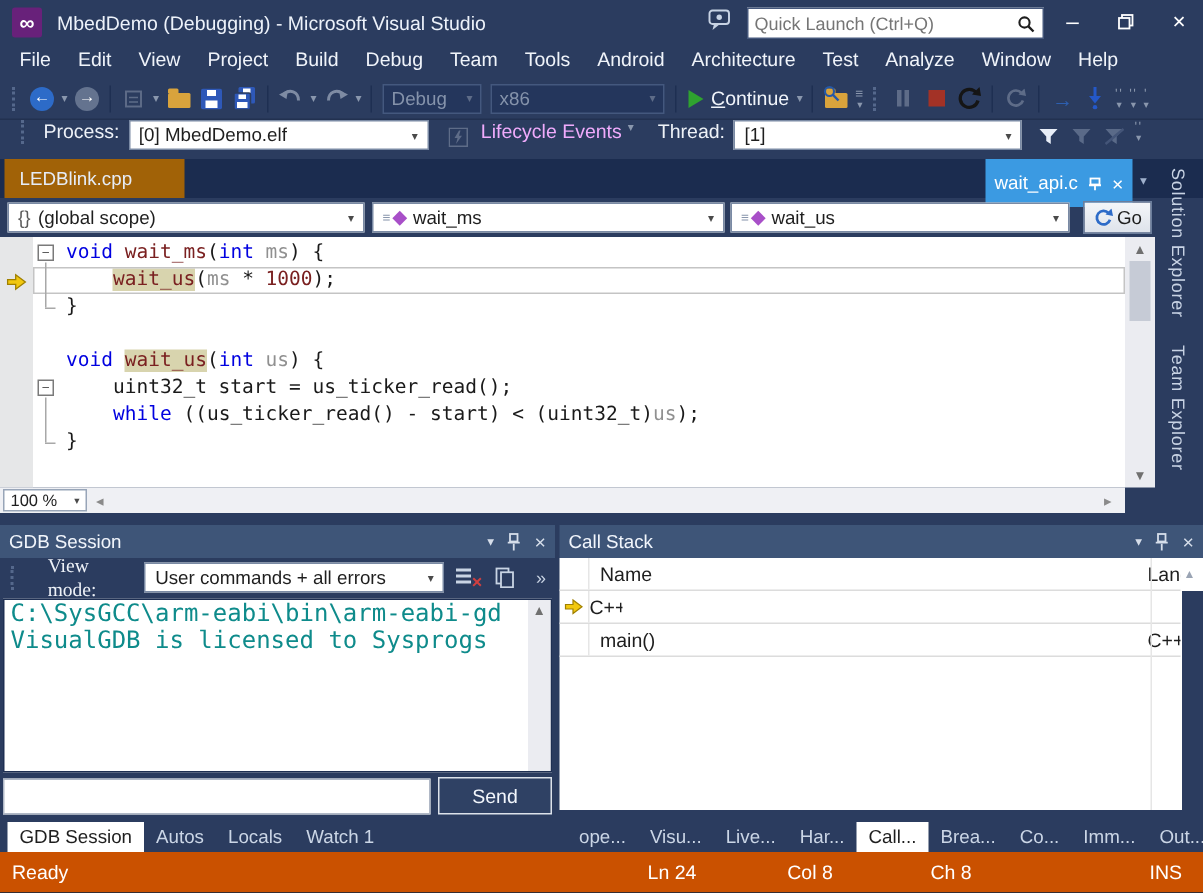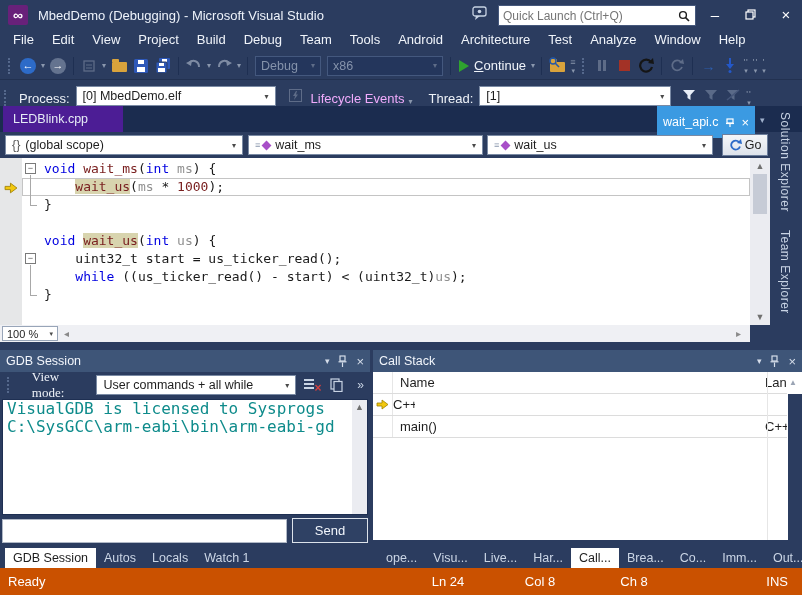--- a/index.html
+++ b/index.html
@@ -19,21 +19,21 @@
   #quicklaunch input{flex:1;border:none;outline:none;height:17px;font-size:12px;color:#7f1d1d;
                      font-family:"Liberation Sans",sans-serif;padding:0 4px;background:transparent;}
   .winbtn{position:absolute;top:0;height:28px;width:30px;display:flex;align-items:center;
           justify-content:center;color:#fff;font-size:15px;}
   
   #menubar{left:0;top:30px;width:802px;height:22px;display:flex;align-items:flex-start;padding-left:4px;}
   .menu-item{padding:2px 9px;color:#F0F4FA;}
   
   #toolbar1{left:0;top:52px;width:802px;height:28px;display:flex;align-items:center;padding-left:4px;
             border-bottom:1px solid #223150;}
-  #toolbar2{left:0;top:80px;width:802px;height:26px;display:flex;align-items:flex-end;padding-left:0;}
+  #toolbar2{left:0;top:80px;width:802px;height:26px;display:flex;align-items:flex-start;padding-left:10px;}
   .grip{width:5px;height:16px;border-left:2px dotted #55688C;margin:0 4px;}
   .tsep{width:1px;height:18px;background:#1E2F52;margin:0 4px;}
   .tbtn{width:20px;height:22px;display:flex;align-items:center;justify-content:center;margin:0 1px;}
   .caret{font-size:8px;color:#8A97AD;margin:0 2px;}
   .circle{width:16px;height:16px;border-radius:50%;display:flex;align-items:center;justify-content:center;
           font-size:11px;color:#fff;line-height:1;}
   .dark-combo{height:20px;background:#24365C;border:1px solid #44587E;color:#8593AB;
               display:flex;align-items:center;padding:0 5px;font-size:12.5px;margin:0 3px;}
   .dark-combo .dc-caret{margin-left:auto;color:#5E6C88;font-size:8px;}
   .play{width:0;height:0;border-left:10px solid #2FA32F;border-top:6px solid transparent;
@@ -48,21 +48,21 @@
   .folder{position:relative;width:15px;height:10px;background:#D9A33C;border-radius:1px;margin-top:3px;}
   .folder::before{content:"";position:absolute;left:0;top:-3px;width:7px;height:3px;background:#D9A33C;
                   border-radius:1px 1px 0 0;}
   .lbl{color:#EEF2F8;}
   .dim{color:#f0abfc;}
   .light-combo{height:20px;background:#fff;border:1px solid #7A8AA4;color:#1E1E1E;display:flex;
                align-items:center;padding:0 6px;font-size:12.5px;}
   .light-combo .lc-caret{margin-left:auto;color:#4A4A4A;font-size:8px;padding-left:6px;}
   
   #docwell{left:0;top:106px;width:802px;height:26px;background:#1B2C4F;}
-  #tab-ledblink{position:absolute;left:3px;top:0;width:120px;height:26px;background:#4c1d95;
+  #tab-ledblink{position:absolute;left:3px;top:0;width:120px;height:26px;background:#a16207;
                 color:#E6ECF6;display:flex;align-items:center;padding-left:10px;font-size:12.5px;}
   #tab-waitapi{position:absolute;left:657px;top:0;width:98px;height:26px;background:#3B9AE2;color:#fff;
                display:flex;align-items:center;padding:16px 6px;font-size:12.5px;gap:5px;}
   #docwell-caret{position:absolute;left:760px;top:9px;color:#9FB0CC;font-size:9px;}
   
   #navbar{left:0;top:132px;width:802px;height:26px;}
   .nav-combo{position:absolute;top:3px;height:20px;}
   .scope-glyph{color:#5A5A5A;margin-right:5px;}
   .mlines{color:#8A97AD;font-size:9px;margin-right:2px;}
   .mdiamond{width:7px;height:7px;background:#A84FC8;transform:rotate(45deg);margin:0 5px 0 1px;}
@@ -462,43 +462,43 @@
               <line x1="4.5" y1="7.5" x2="4.5" y2="12" stroke="#D6DEEA" stroke-width="1.2"></line>
             </svg>
         </span>
         <span class="ph-x">×</span>
       </span>
     </div>
     <div id="gdb-toolbar">
       <span class="grip"></span>
       <span class="lbl" style="margin-left:16px;font-family:Liberation Serif, serif;">View mode:</span>
       <span class="light-combo" id="viewmode-combo">
-        <span>User commands + all while</span>
+        <span>User commands + all errors</span>
           <span class="lc-caret">▾</span>
       </span>
       <span class="icon16">
         <span class="clear-icon">
             <span class="cl" style="top:1px;"></span>
             <span class="cl" style="top:5px;"></span>
             <span class="cl" style="top:9px;"></span>
             <span class="cx">×</span>
           </span>
       </span>
       <span class="icon16">
         <svg width="13" height="14" viewBox="0 0 13 14">
             <rect x="1" y="1" width="8" height="10" fill="none" stroke="#C9D4E4" stroke-width="1.2"></rect>
             <rect x="4" y="3.5" width="8" height="10" fill="#2B3C5F" stroke="#C9D4E4" stroke-width="1.2"></rect>
           </svg>
       </span>
       <span class="icon16" style="color:#C9D4E4;font-size:12px;">»</span>
     </div>
     <div id="gdb-log">
       <div>
+          <span class="log-line">C:\SysGCC\arm-eabi\bin\arm-eabi-gd</span>
           <span class="log-line">VisualGDB is licensed to Sysprogs</span>
-          <span class="log-line">C:\SysGCC\arm-eabi\bin\arm-eabi-gd</span>
         </div>
       <div id="gdb-log-scroll">
         <span class="sb-arrow" style="top:2px;width:15px;">▲</span>
       </div>
     </div>
     <input id="gdb-input" value="" style="">
     <div id="send-btn">Send</div>
     <div class="panel-tabstrip">
         <span class="panel-tab active">GDB Session</span>
         <span class="panel-tab">Autos</span>

